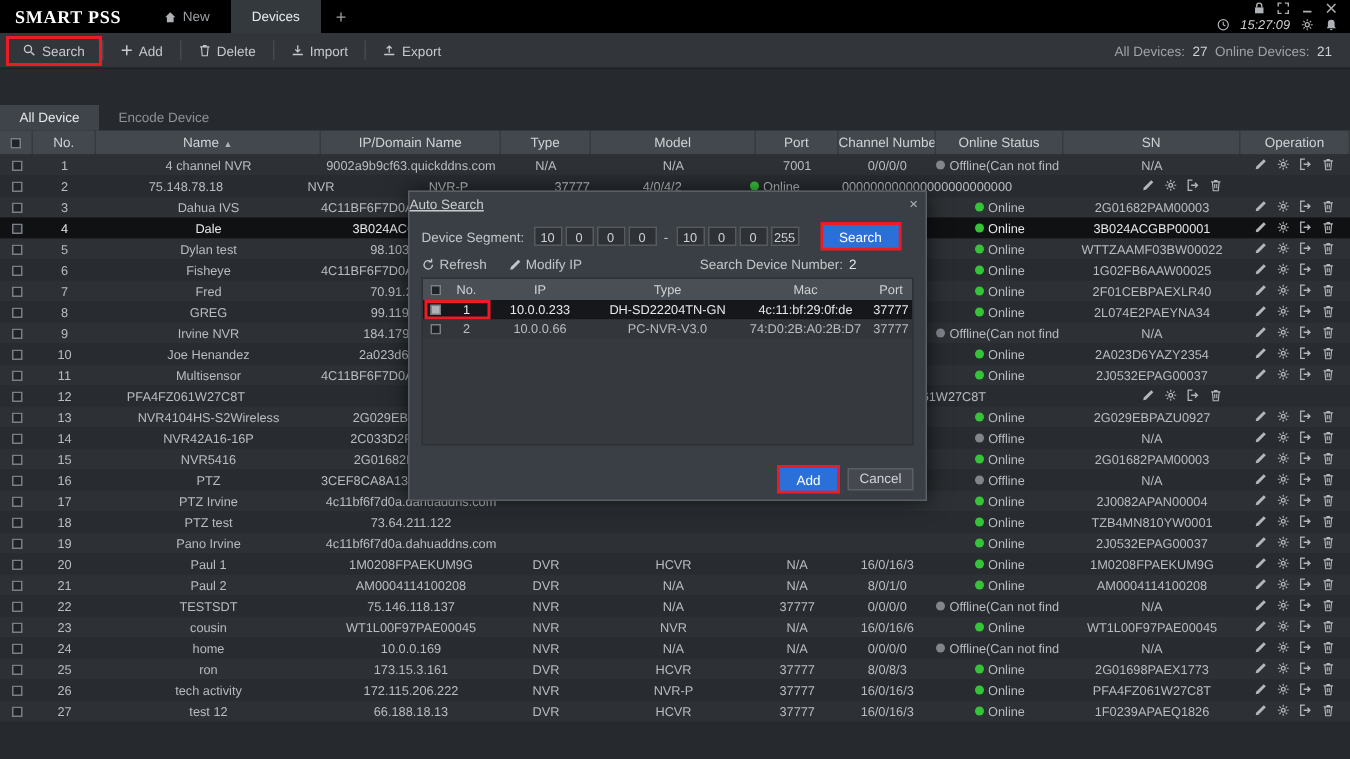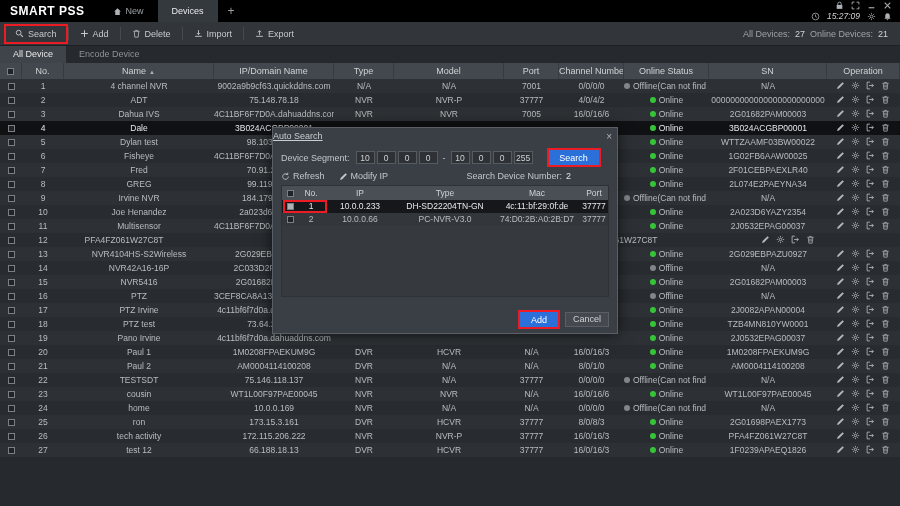--- a/index.html
+++ b/index.html
@@ -3,21 +3,21 @@
 <meta charset="utf-8">
 <style>
   * { margin:0; padding:0; box-sizing:border-box; }
   html,body { width:900px; height:506px; overflow:hidden; background:#26292d;
     font-family:"Liberation Sans","DejaVu Sans",sans-serif; }
   .app { position:relative; width:900px; height:506px; background:#26292d; color:#b9bdc1; }
 
   
   .titlebar { height:22px; background:#000; display:flex; align-items:stretch; }
   .brand { color:#fff; font-size:12px; font-weight:bold; letter-spacing:.5px;
-    display:flex; align-items:center; padding:0 14px 0 10px; }
+    display:flex; align-items:center; padding:0 14px 0 10px;font-family:Liberation Serif, serif; }
   .tb-tab { display:flex; align-items:center; gap:4px; padding:0 14px; font-size:9px; color:#9aa0a5; }
   .tb-tab.active { background:#34393e; color:#e8eaec; }
   .tb-plus { display:flex; align-items:center; padding:0 10px; color:#9aa0a5; font-size:12px; }
   .tb-right { margin-left:auto; display:flex; flex-direction:column; justify-content:center;
     align-items:flex-end; gap:1px; padding-right:8px; font-size:8px; color:#c3c6c9;font-style:italic; }
   .tb-icon-row { display:flex; align-items:center; gap:7px; }
   .tb-ico { width:9px; height:9px; display:inline-block; color:#aeb2b6; }
   .tb-ico svg { display:block; }
   .tb-time { font-size:8.5px; color:#cfd2d4; }
 
@@ -26,21 +26,21 @@
     display:flex; align-items:center; padding:0 6px; gap:2px; }
   .tool-btn { display:flex; align-items:center; gap:4px; color:#c7cacd; font-size:9px;
     padding:3px 9px; cursor:default; }
   .tool-btn .ti { width:9px; height:9px; display:inline-block; color:#c7cacd; }
   .tool-btn .ti svg { display:block; }
   .tool-sep { width:1px; height:13px; background:#46494e; }
   .stats { margin-left:auto; font-size:9px; color:#9ea3a8; display:flex; gap:5px; padding-right:6px; }
   .stats b { color:#cfd2d4; font-weight:normal; }
 
   
-  .subtabs { height:17px; background:#26292d; display:flex; align-items:flex-end; }
+  .subtabs { height:17px; background:#26292d; display:flex; align-items:flex-end;margin-top:24px; }
   .subtab { height:17px; line-height:17px; padding:0 13px; font-size:9px; color:#8d9296; }
   .subtab.active { background:#3f444a; color:#e6e8ea; }
 
   
   .grid-header { height:16px; background:#43484e; display:flex; align-items:center;
     font-size:9px; color:#d0d3d5; }
   .grid-header .cell { border-right:1px solid rgba(0,0,0,.18); height:100%; line-height:16px; }
   .cell { overflow:hidden; white-space:nowrap; text-align:center; }
   .c-check{width:22px; display:flex; align-items:center; justify-content:center;}
   .c-no{width:42px;} .c-name{width:150px;} .c-ip{width:120px;} .c-type{width:60px;}
@@ -285,21 +285,20 @@
               <path d="M2.5 4h11M6.5 4V2.5h3V4M4 4l1 10.5h6L12 4M6.8 6.5v5M9.2 6.5v5" fill="none" stroke="currentColor" stroke-width="1.3"></path>
             </svg>
           </span>
         </div>
       </div>
       <div class="row">
         <div class="cell c-check">
           <span class="cb"></span>
         </div>
         <div class="cell c-no">2</div>
-        <div class="cell c-name">ADT</div>
         <div class="cell c-ip">75.148.78.18</div>
         <div class="cell c-type">NVR</div>
         <div class="cell c-model">NVR-P</div>
         <div class="cell c-port">37777</div>
         <div class="cell c-channel">4/0/4/2</div>
         <div class="cell c-status">
           <span class="dot on"></span>
           <span class="st-text">Online</span>
         </div>
         <div class="cell c-sn">000000000000000000000000</div>

